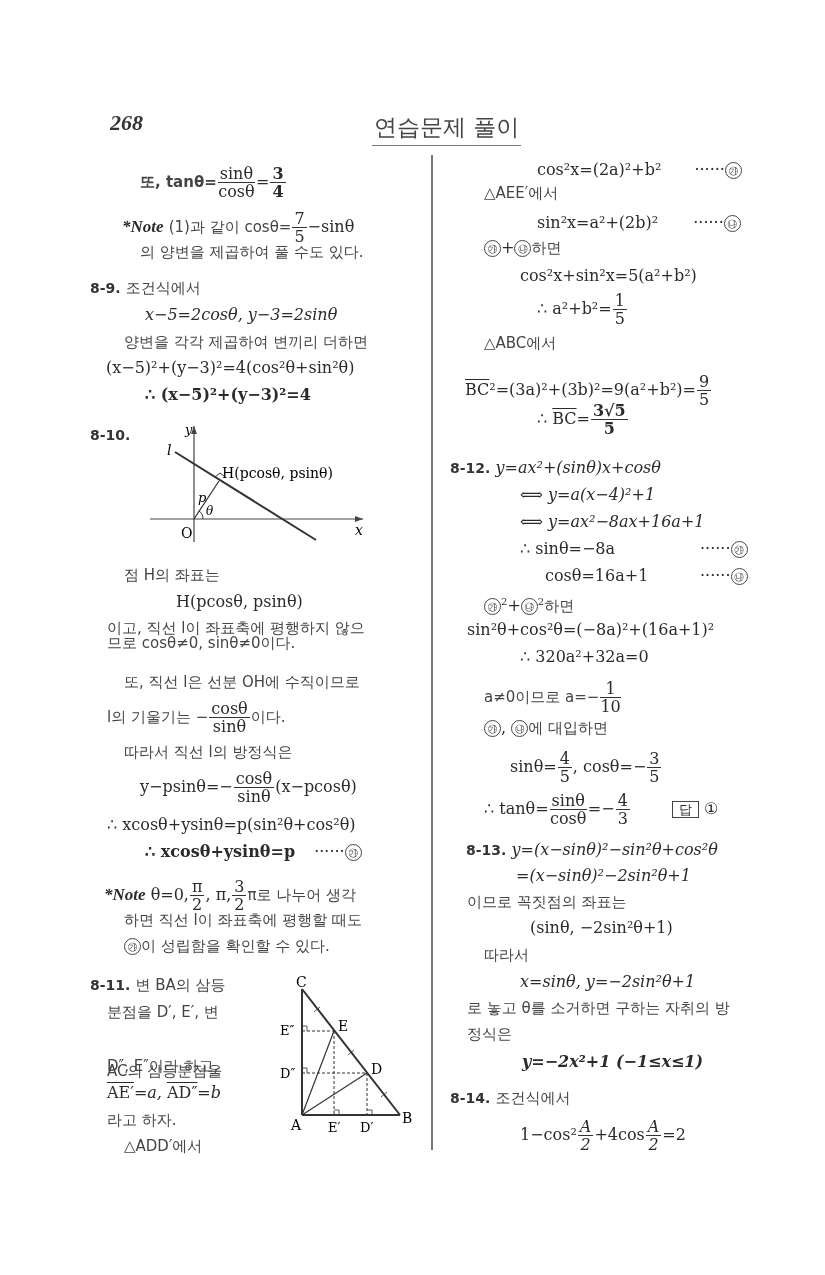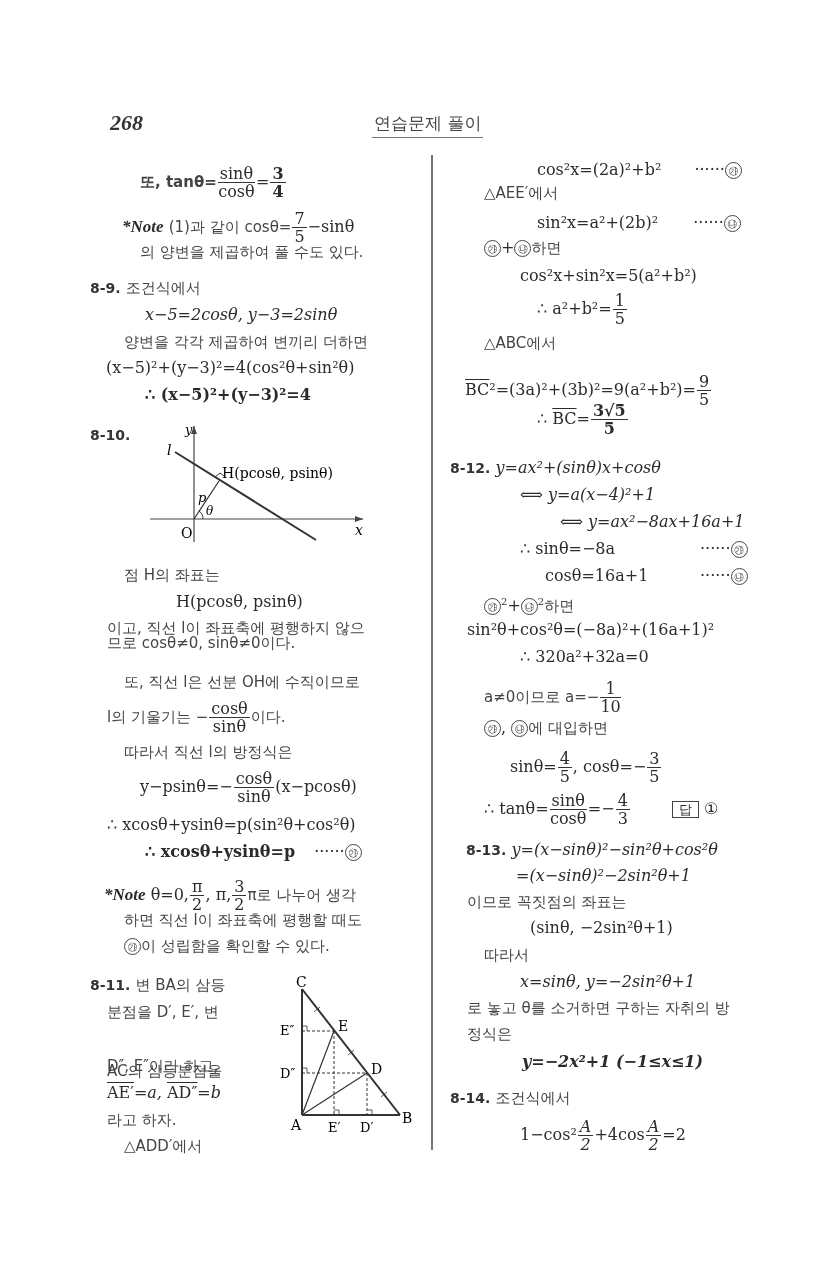--- a/index.html
+++ b/index.html
@@ -3,21 +3,21 @@
 <meta charset="utf-8">
 <style>
   html, body { margin: 0; padding: 0; }
   body {
     width: 825px; height: 1275px; background: #ffffff; position: relative; overflow: hidden;
     font-family: "DejaVu Serif", "Liberation Serif", serif; color: #2b2b2b;
   }
   .page-num { position: absolute; left: 110px; top: 110px; font-family: "Liberation Serif", serif;
     font-style: italic; font-weight: bold; font-size: 22px; color: #333; }
   .running-head { position: absolute; left: 372px; top: 112px; font-family: "DejaVu Sans", sans-serif;
-    font-size: 17px; color: #444; border-bottom: 1.5px solid #777; padding: 0 2px 2px 2px; }
+    font-size: 23px; color: #444; border-bottom: 1.5px solid #777; padding: 0 2px 2px 2px; }
   .divider { position: absolute; left: 431px; top: 155px; width: 2px; height: 995px; background: #777; }
   .line { position: absolute; font-size: 16px; white-space: nowrap; line-height: 20px; }
   .kr { font-family: "DejaVu Sans", sans-serif; font-size: 15px; color: #444; }
   .num { font-family: "DejaVu Sans", sans-serif; font-weight: bold; font-size: 14px; color: #333; }
   .b { font-weight: bold; }
   .i { font-style: italic; }
   .note { font-family: "Liberation Serif", serif; font-style: italic; font-weight: bold; font-size: 17px; }
   .frac { display: inline-block; vertical-align: middle; text-align: center; margin: 0 1px; }
   .frac > span { display: block; line-height: 17px; }
   .frac > span.top { border-bottom: 1px solid #333; padding: 0 2px; }
@@ -165,21 +165,21 @@
 </div>
 <div class="line" style="left:537px; top:402px;">
   <span>∴ </span><span class="over">BC</span><span>=</span><span class="frac b"><span class="top">3√5</span><span>5</span></span>
 </div>
 
 <div class="line" style="left:450px; top:458px;">
   <span class="num">8-12.</span>
   <span class="i">y=ax²+(sinθ)x+cosθ</span>
 </div>
 <div class="line i" style="left:520px; top:485px;">⟺ y=a(x−4)²+1</div>
-<div class="line i" style="left:520px; top:512px;margin-left:40px;">⟺ y=ax²−8ax+16a+1</div>
+<div class="line i" style="left:520px; top:512px;">⟺ y=ax²−8ax+16a+1</div>
 <div class="line" style="left:520px; top:539px;">
   <span style="display:inline-block; width:180px;">∴ sinθ=−8a</span><span>······</span><span class="circ">㉮</span>
 </div>
 <div class="line" style="left:545px; top:566px;">
   <span style="display:inline-block; width:155px;">cosθ=16a+1</span><span>······</span><span class="circ">㉯</span>
 </div>
 <div class="line" style="left:484px; top:592px;">
   <span class="circ">㉮</span><sup>2</sup>+<span class="circ">㉯</span><sup>2</sup><span class="kr">하면</span>
 </div>
 <div class="line" style="left:467px; top:620px;">sin²θ+cos²θ=(−8a)²+(16a+1)²</div>

